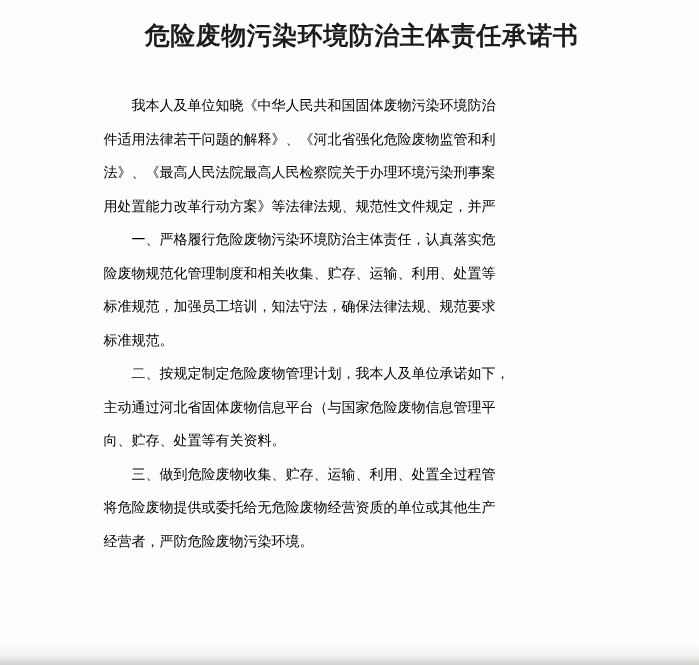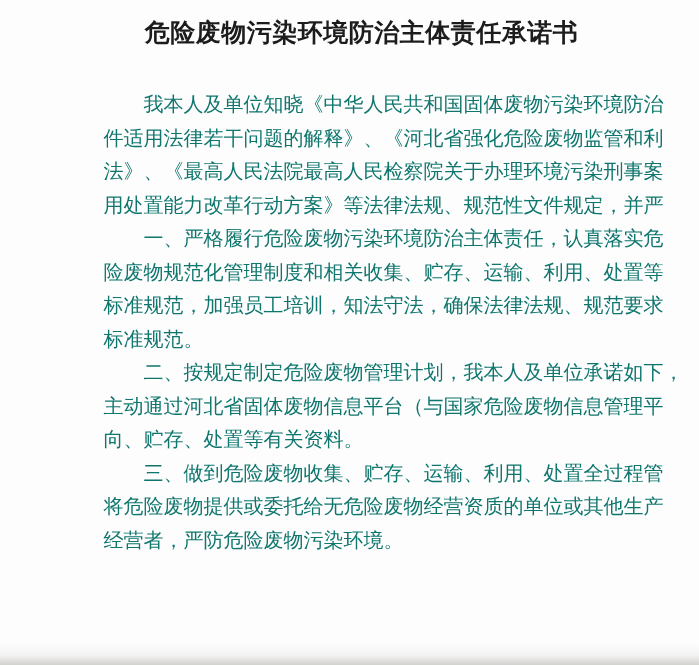--- a/index.html
+++ b/index.html
@@ -2,21 +2,21 @@
 <html lang="zh"><head>
 <meta charset="utf-8">
 <style>
   html, body { margin: 0; padding: 0; }
   .page {
     position: relative;
     width: 699px;
     height: 665px;
     background: #fdfdfd;
     overflow: hidden;
-    font-family: Liberation Mono, monospace;
+    font-family: Liberation Sans, sans-serif;
   }
   
   .page::after {
     content: "";
     position: absolute;
     left: 0; right: 0; bottom: 0;
     height: 22px;
     background: linear-gradient(to bottom, rgba(160,158,152,0) 0%, rgba(160,158,152,0.10) 55%, rgba(140,138,132,0.38) 100%);
     pointer-events: none;
   }
@@ -28,23 +28,23 @@
     left: 12px;
     font-size: 25px;
     line-height: 26px;
     font-weight: 700;
     color: #1c1c1c;
     letter-spacing: 0.5px;
   }
   .doc-body {
     width: 492px;
     margin: 41px auto 16px auto;
-    font-size: 20px;
+    font-size: 14px;
     line-height: 33.5px;
-    color: #0f766e;
+    color: #000000;
     white-space: nowrap;
   }
   .text-line { height: 33.5px; }
   .text-line.indent { padding-left: 2em; }
 </style>
 </head>
 <body>
 
 <div class="page">
   <h1 class="doc-title">危险废物污染环境防治主体责任承诺书</h1>

